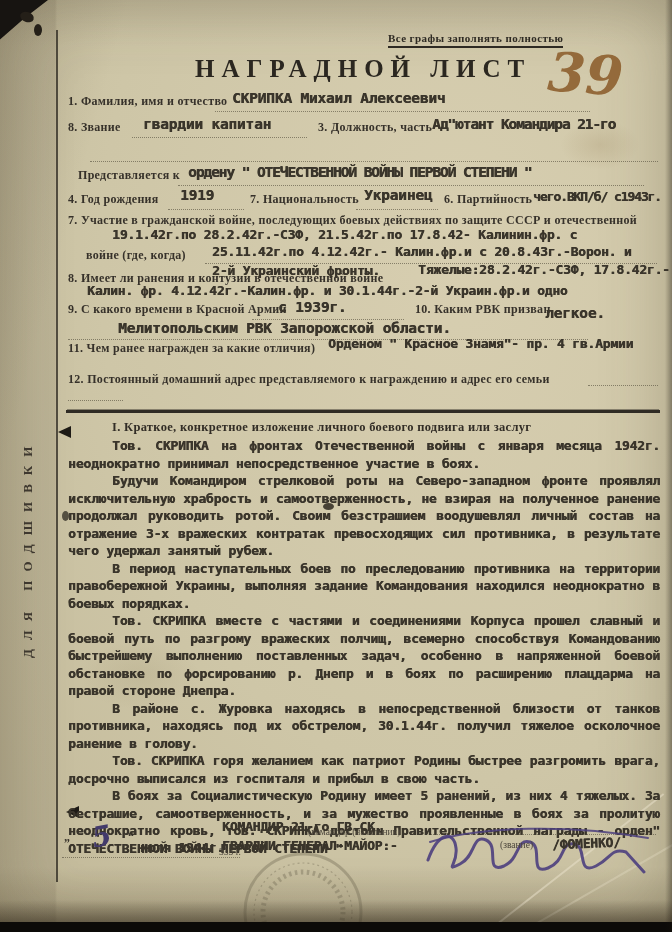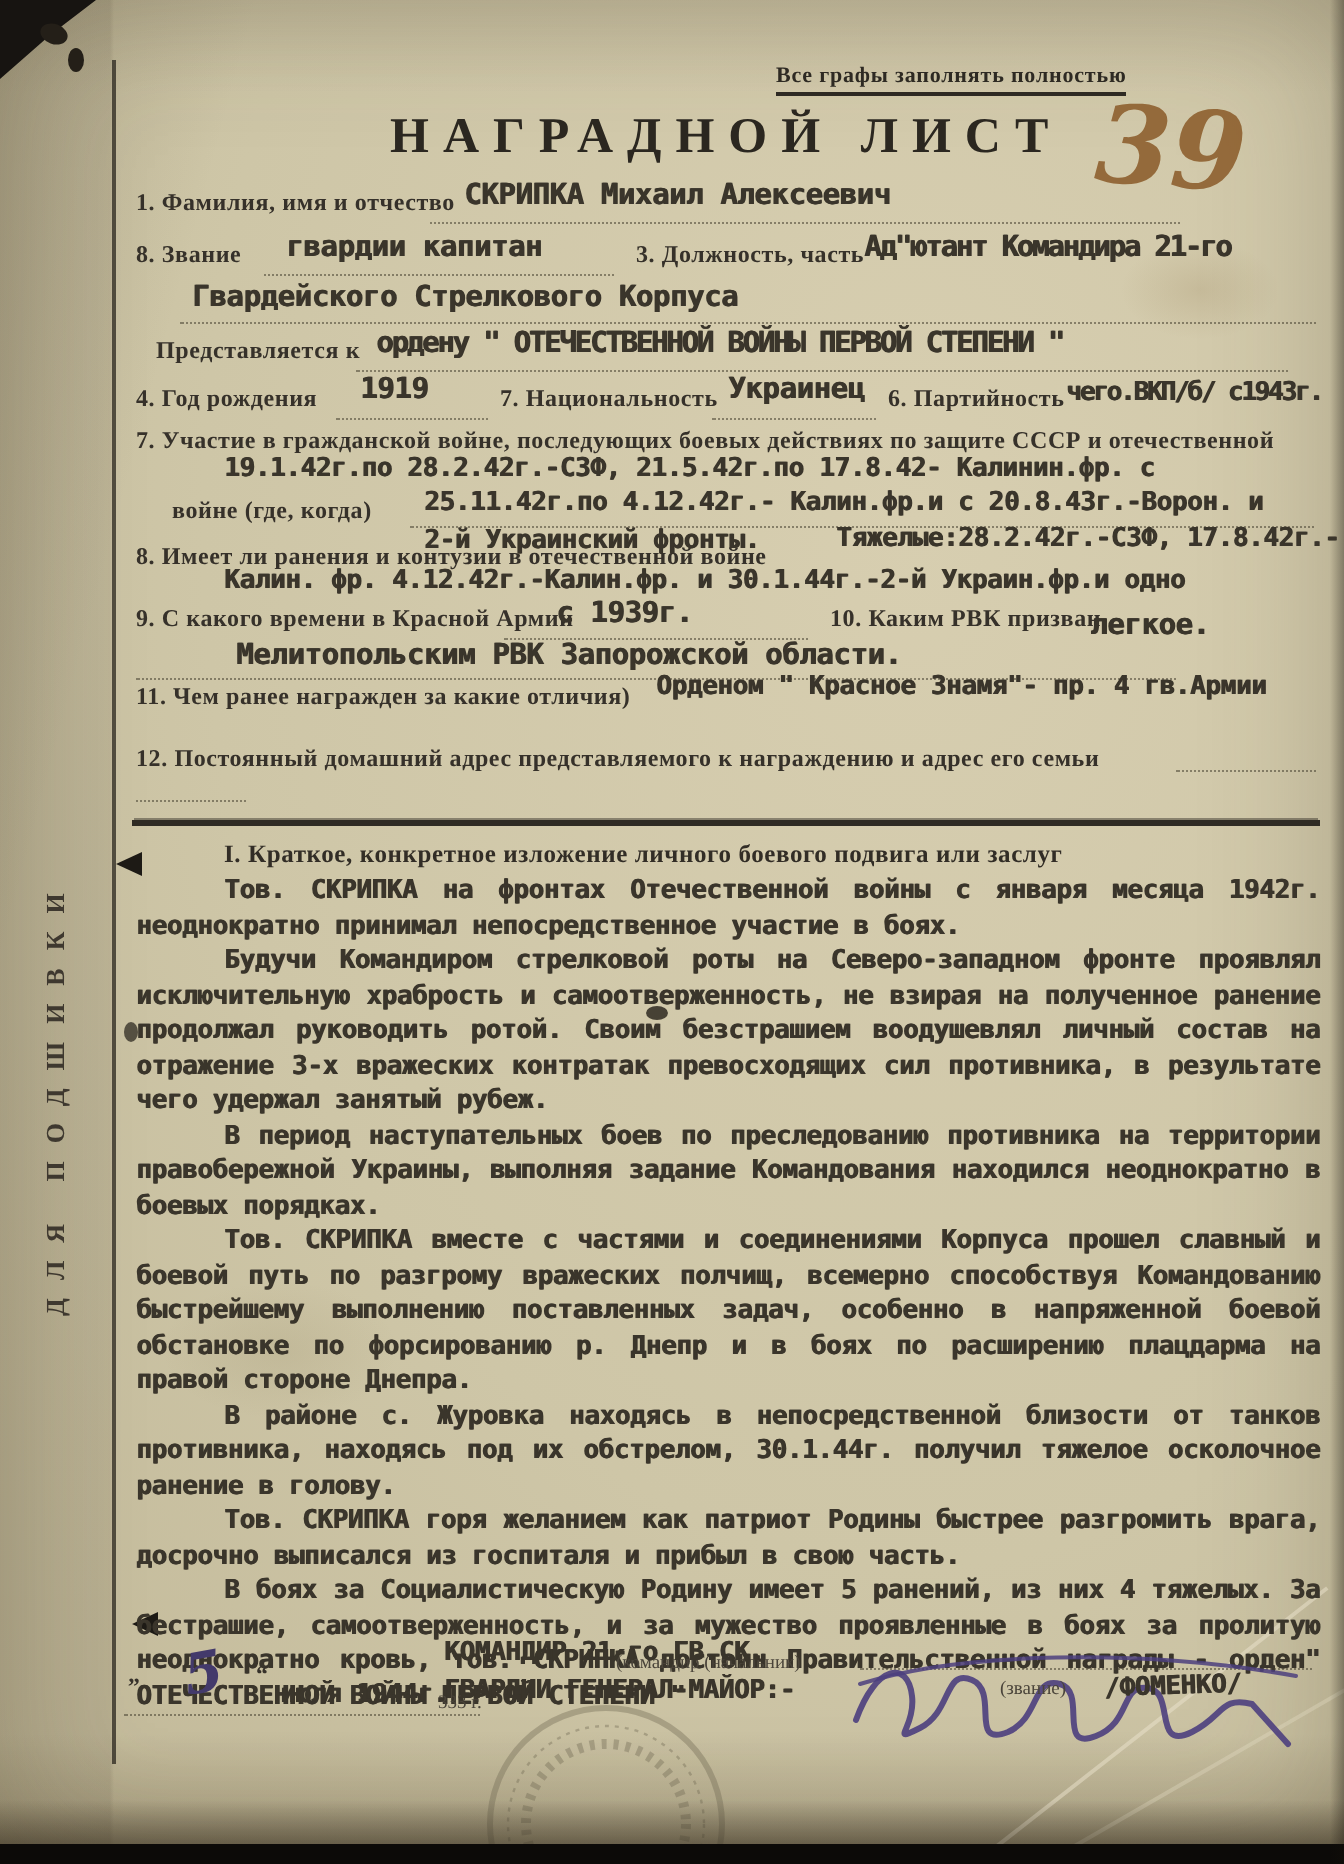--- a/index.html
+++ b/index.html
@@ -75,21 +75,20 @@
 
   <div class="lbl" style="left:68px;top:94px;">1. Фамилия, имя и отчество</div>
   <div class="typed big" style="left:232px;top:90px;">СКРИПКА  Михаил Алексеевич</div>
   <div class="dot" style="left:215px;top:110px;width:375px;"></div>
 
   <div class="lbl" style="left:68px;top:120px;">8. Звание</div>
   <div class="typed big" style="left:143px;top:116px;">гвардии капитан</div>
   <div class="dot" style="left:132px;top:136px;width:175px;"></div>
   <div class="lbl" style="left:318px;top:120px;">3. Должность, часть</div>
   <div class="typed big tight" style="left:432px;top:116px;">Ад"ютант Командира 21-го</div>
-  <div class="typed big" style="left:96px;top:141px;">Гвардейского Стрелкового Корпуса</div>
   <div class="dot" style="left:90px;top:160px;width:568px;"></div>
 
   <div class="lbl" style="left:78px;top:168px;">Представляется к</div>
   <div class="typed big tight" style="left:188px;top:164px;">ордену " ОТЕЧЕСТВЕННОЙ ВОЙНЫ ПЕРВОЙ СТЕПЕНИ "</div>
   <div class="dot" style="left:178px;top:184px;width:466px;"></div>
 
   <div class="lbl" style="left:68px;top:192px;">4. Год рождения</div>
   <div class="typed big" style="left:180px;top:187px;">1919</div>
   <div class="dot" style="left:168px;top:208px;width:76px;"></div>
   <div class="lbl" style="left:250px;top:192px;">7. Национальность</div>
@@ -100,21 +99,21 @@
 
   <div class="lbl" style="left:68px;top:213px;">7. Участие в гражданской войне, последующих боевых действиях по защите СССР и отечественной</div>
   <div class="typed" style="left:112px;top:227px;">19.1.42г.по 28.2.42г.-СЗФ, 21.5.42г.по 17.8.42- Калинин.фр. с</div>
   <div class="lbl" style="left:86px;top:248px;">войне (где, когда)</div>
   <div class="typed" style="left:212px;top:244px;">25.11.42г.по 4.12.42г.- Калин.фр.и с 20.8.43г.-Ворон. и</div>
   <div class="dot" style="left:205px;top:262px;width:452px;"></div>
   <div class="typed" style="left:212px;top:263px;z-index:2;">2-й Украинский фронты.</div>
 
   <div class="lbl" style="left:68px;top:271px;z-index:1;">8. Имеет ли ранения и контузии в отечественной войне</div>
   <div class="typed" style="left:418px;top:262px;z-index:2;">Тяжелые:28.2.42г.-СЗФ, 17.8.42г.-</div>
-  <div class="typed" style="left:112px;top:283px;">Калин. фр. 4.12.42г.-Калин.фр. и 30.1.44г.-2-й Украин.фр.и одно</div>
+  <div class="typed" style="left:87px;top:283px;">Калин. фр. 4.12.42г.-Калин.фр. и 30.1.44г.-2-й Украин.фр.и одно</div>
 
   <div class="lbl" style="left:68px;top:302px;">9. С какого времени в Красной Армии</div>
   <div class="typed big" style="left:278px;top:299px;">с 1939г.</div>
   <div class="dot" style="left:252px;top:318px;width:152px;"></div>
   <div class="lbl" style="left:415px;top:302px;">10. Каким РВК призван</div>
   <div class="typed big" style="left:545px;top:305px;">легкое.</div>
   <div class="typed big" style="left:118px;top:320px;">Мелитопольским РВК Запорожской области.</div>
   <div class="dot" style="left:68px;top:338px;width:520px;"></div>
 
   <div class="lbl" style="left:68px;top:341px;">11. Чем ранее награжден за какие отличия)</div>

